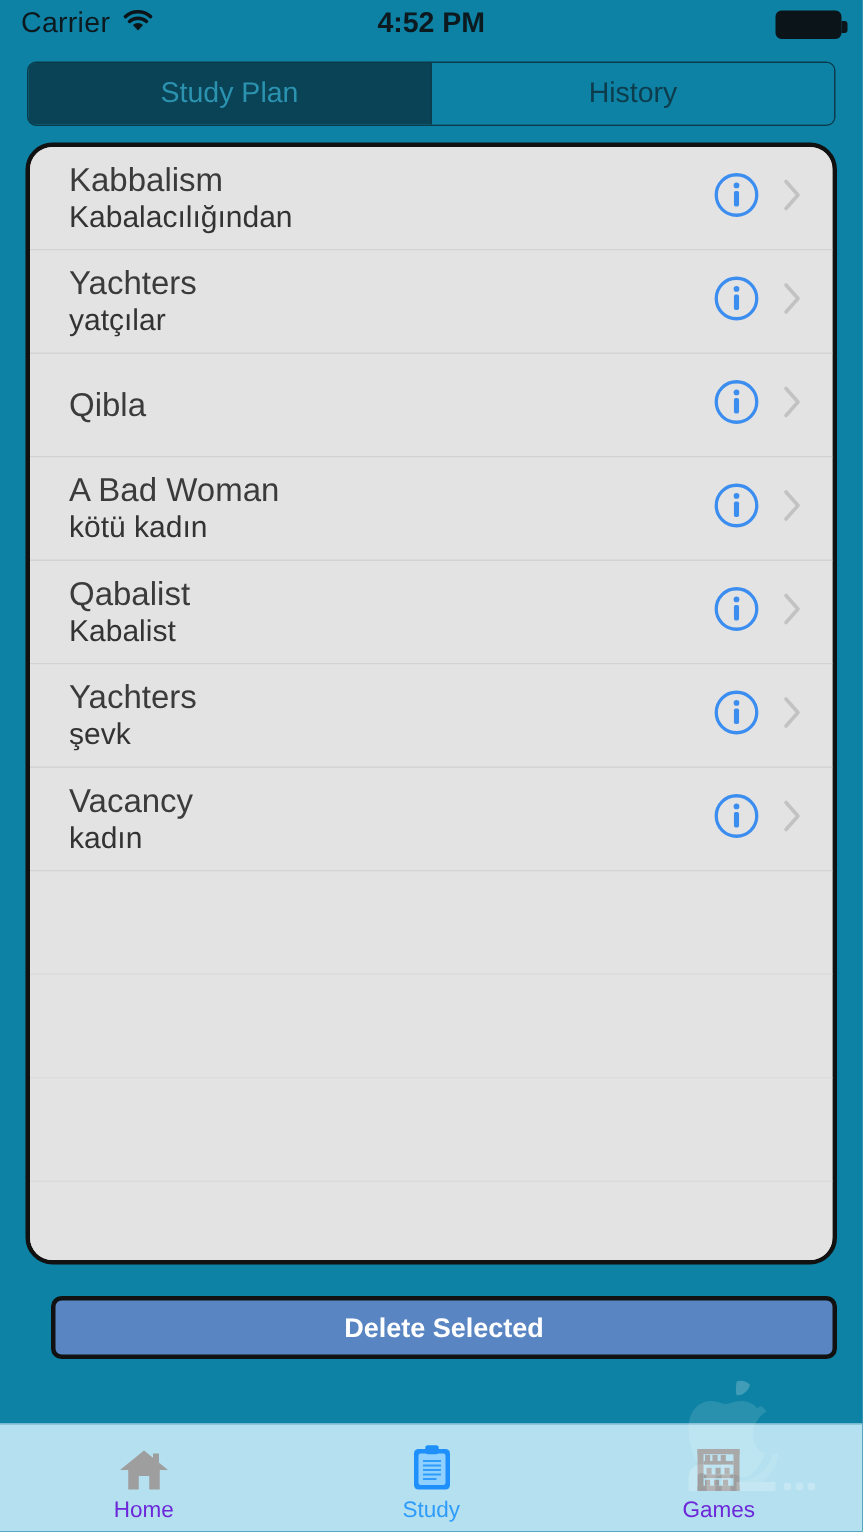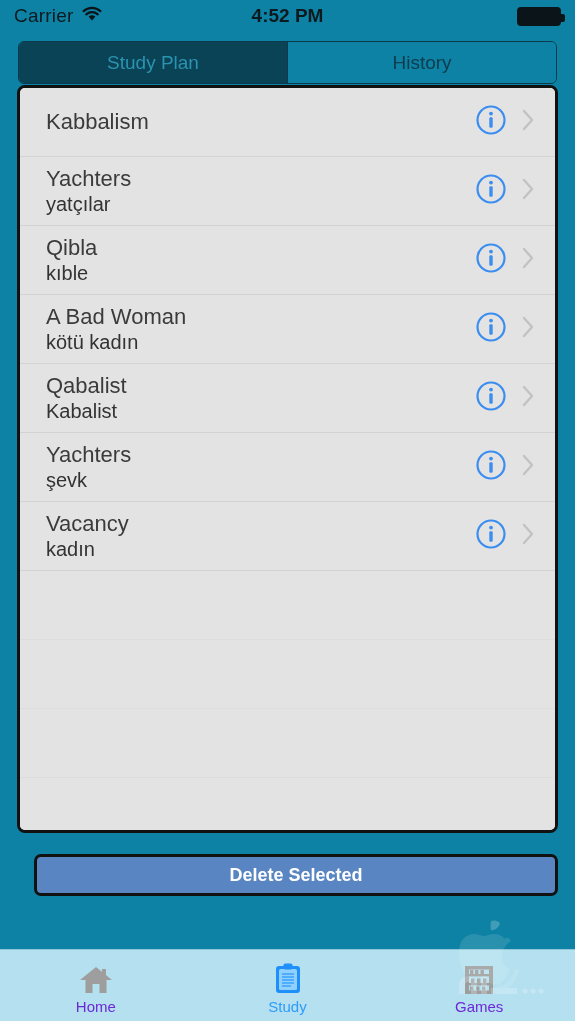--- a/index.html
+++ b/index.html
@@ -39,21 +39,21 @@
     border:2px solid #0b1418; border-radius:4px;
     position:relative; background:#0b1418;
   }
   .battery::after {
     content:""; position:absolute; right:-6px; top:5px;
     width:4px; height:8px; border-radius:0 2px 2px 0;
     background:#0b1418;
   }
 
   
-  .segwrap { padding:9px 18px 1px 18px; }
+  .segwrap { padding:9px 18px 11px 18px; }
   .segmented {
     display:flex;
     height:43px;
     border:1.5px solid #0b3a4a;
     border-radius:6px;
     overflow:hidden;
   }
   .seg {
     flex:1;
     display:flex; align-items:center; justify-content:center;
@@ -67,21 +67,21 @@
     background:#0a4356;
     color:#2b93b0;
   }
 
   
   .listpanel {
     margin:0 17px;
     flex:0 0 748px;
     background:#e3e3e3;
     border:3px solid #111;
-    border-radius:8px;
+    border-radius:18px;
     overflow:hidden;
     display:flex; flex-direction:column;
   }
   .row {
     flex:0 0 69px;
     display:flex; align-items:center;
     padding:0 20px 0 26px;
     border-bottom:1px solid #d3d3d3;
     background:#e3e3e3;
   }
@@ -174,20 +174,21 @@
         <span>History</span>
       </div>
     </div>
   </div>
 
   <div class="listpanel">
 
     <div class="row">
       <div class="row-text">
         <div class="row-word">Kabbalism</div>
+        <div class="row-trans">Kabalacılığından</div>
       </div>
       <div class="row-acc">
         <span class="info-icon">
           <svg width="32" height="32" viewBox="0 0 32 32">
               <circle cx="16" cy="16" r="13.5" fill="none" stroke="#3b8df0" stroke-width="2.2"></circle>
               <circle cx="16" cy="9.6" r="1.9" fill="#3b8df0"></circle>
               <rect x="14.3" y="13.3" width="3.4" height="10.4" rx="1.2" fill="#3b8df0"></rect>
             </svg>
         </span>
         <span class="chev">
@@ -215,21 +216,20 @@
           <svg width="14" height="24" viewBox="0 0 14 24">
               <path d="M3 3 L11 12 L3 21" fill="none" stroke="#c2c2c2" stroke-width="2.4" stroke-linecap="round" stroke-linejoin="round"></path>
             </svg>
         </span>
       </div>
     </div>
 
     <div class="row">
       <div class="row-text">
         <div class="row-word">Qibla</div>
-        <div class="row-trans">kıble</div>
       </div>
       <div class="row-acc">
         <span class="info-icon">
           <svg width="32" height="32" viewBox="0 0 32 32">
               <circle cx="16" cy="16" r="13.5" fill="none" stroke="#3b8df0" stroke-width="2.2"></circle>
               <circle cx="16" cy="9.6" r="1.9" fill="#3b8df0"></circle>
               <rect x="14.3" y="13.3" width="3.4" height="10.4" rx="1.2" fill="#3b8df0"></rect>
             </svg>
         </span>
         <span class="chev">

